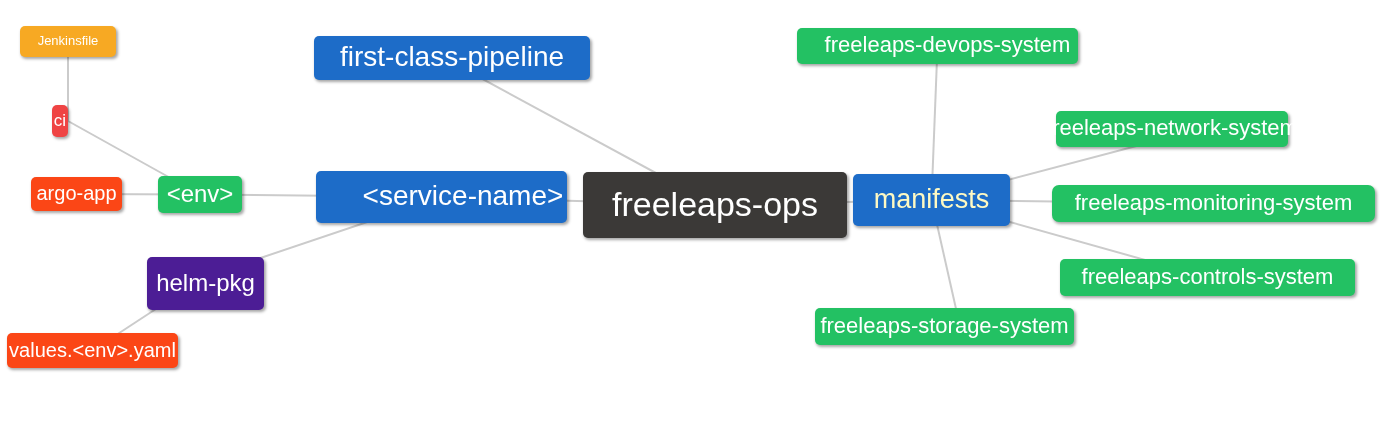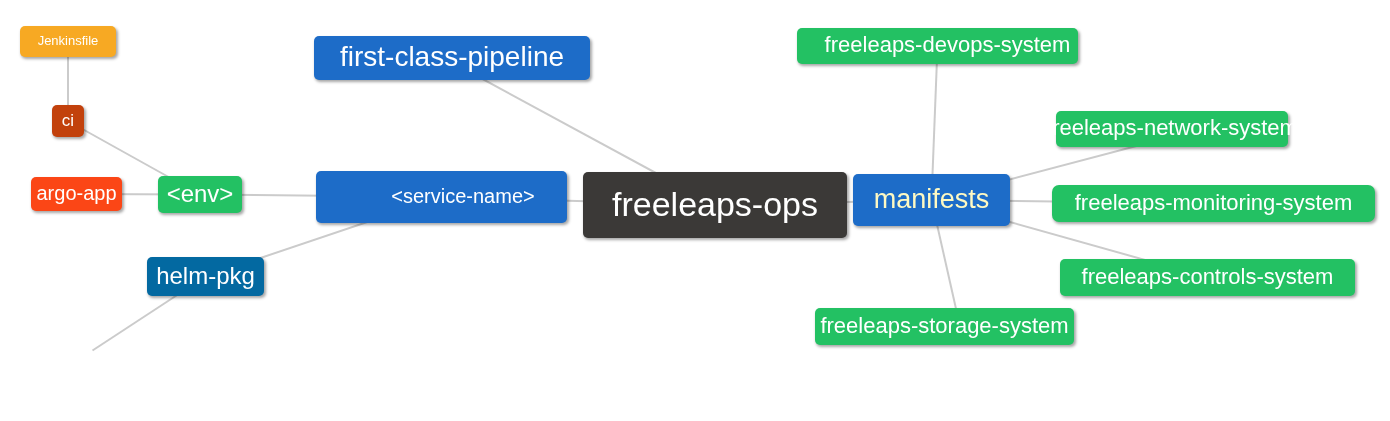--- a/index.html
+++ b/index.html
@@ -51,26 +51,27 @@
       <line x1="452" y1="62.5" x2="715" y2="205" stroke="#CBCBCB" stroke-width="2"></line>
       <line x1="441.5" y1="197" x2="715" y2="205" stroke="#CBCBCB" stroke-width="2"></line>
       <line x1="715" y1="205" x2="931.5" y2="200" stroke="#CBCBCB" stroke-width="2"></line>
       <line x1="931.5" y1="200" x2="937.5" y2="46" stroke="#CBCBCB" stroke-width="2"></line>
       <line x1="931.5" y1="200" x2="1201" y2="129" stroke="#CBCBCB" stroke-width="2"></line>
       <line x1="931.5" y1="200" x2="1213.5" y2="203.5" stroke="#CBCBCB" stroke-width="2"></line>
       <line x1="931.5" y1="200" x2="1207.5" y2="277.5" stroke="#CBCBCB" stroke-width="2"></line>
       <line x1="931.5" y1="200" x2="960" y2="326.5" stroke="#CBCBCB" stroke-width="2"></line>
     </svg>
 <div class="node" style="left: 20px; top: 26px; width: 96px; height: 31px; font-size: 13px; background: rgb(247, 169, 35); color: rgb(255, 255, 255);">Jenkinsfile</div>
-    <div class="node" style="left: 52px; top: 105px; width: 32px; height: 32px; font-size: 17px; background: #c2410c; color: rgb(255, 255, 255);">ci</div>
+    <div class="node" style="left: 52px; top: 105px; width: 16px; height: 32px; font-size: 17px; background: #ef4444; color: rgb(255, 255, 255);">ci</div>
     <div class="node" style="left: 31px; top: 177px; width: 91px; height: 34px; font-size: 20px; background: rgb(251, 70, 22); color: rgb(255, 255, 255);">argo-app</div>
     <div class="node" style="left: 158px; top: 176px; width: 84px; height: 37px; font-size: 24px; background: rgb(35, 193, 99); color: rgb(255, 255, 255);">&lt;env&gt;</div>
-    <div class="node" style="left: 147px; top: 257px; width: 117px; height: 39px; font-size: 24px; background: #0369a1; color: rgb(255, 255, 255);">helm-pkg</div>
+    <div class="node" style="left: 147px; top: 257px; width: 117px; height: 53px; font-size: 24px; background: #4c1d95; color: rgb(255, 255, 255);">helm-pkg</div>
+    <div class="node" style="left: 7px; top: 333px; width: 171px; height: 35px; font-size: 20px; background: rgb(251, 70, 22); color: rgb(255, 255, 255);">values.&lt;env&gt;.yaml</div>
     <div class="node" style="left: 314px; top: 36px; width: 276px; height: 44px; font-size: 28px; background: rgb(29, 108, 200); color: rgb(255, 255, 255);">first-class-pipeline</div>
-    <div class="node" style="left: 316px; top: 171px; width: 251px; height: 52px; font-size: 20px; background: rgb(29, 108, 200); color: rgb(255, 255, 255); padding-left: 43px;">&lt;service-name&gt;</div>
+    <div class="node" style="left: 316px; top: 171px; width: 251px; height: 52px; font-size: 28px; background: rgb(29, 108, 200); color: rgb(255, 255, 255); padding-left: 43px;">&lt;service-name&gt;</div>
     <div class="node" style="left: 583px; top: 172px; width: 264px; height: 66px; font-size: 34px; background: rgb(59, 57, 55); color: rgb(255, 255, 255);">freeleaps-ops</div>
     <div class="node" style="left: 853px; top: 174px; width: 157px; height: 52px; font-size: 27px; background: rgb(29, 108, 200); color: #fef9c3;">manifests</div>
     <div class="node" style="left: 797px; top: 28px; width: 281px; height: 36px; font-size: 22px; background: rgb(35, 193, 99); color: rgb(255, 255, 255); padding-left: 20px;">freeleaps-devops-system</div>
     <div class="node" style="left: 1056px; top: 111px; width: 232px; height: 36px; font-size: 22px; background: rgb(35, 193, 99); color: rgb(255, 255, 255);">freeleaps-network-system</div>
     <div class="node" style="left: 1052px; top: 185px; width: 323px; height: 37px; font-size: 22px; background: rgb(35, 193, 99); color: rgb(255, 255, 255); border-radius: 7px;">freeleaps-monitoring-system</div>
     <div class="node" style="left: 1060px; top: 259px; width: 295px; height: 37px; font-size: 22px; background: rgb(35, 193, 99); color: rgb(255, 255, 255);">freeleaps-controls-system</div>
     <div class="node" style="left: 815px; top: 308px; width: 259px; height: 37px; font-size: 22px; background: rgb(35, 193, 99); color: rgb(255, 255, 255);">freeleaps-storage-system</div>
   </div>
 
 </body></html>

